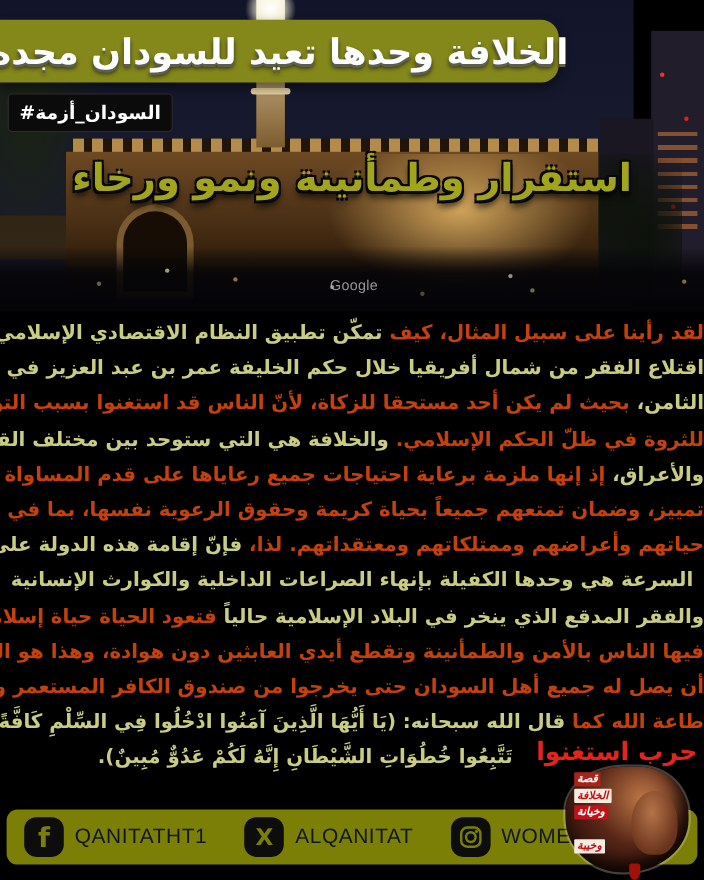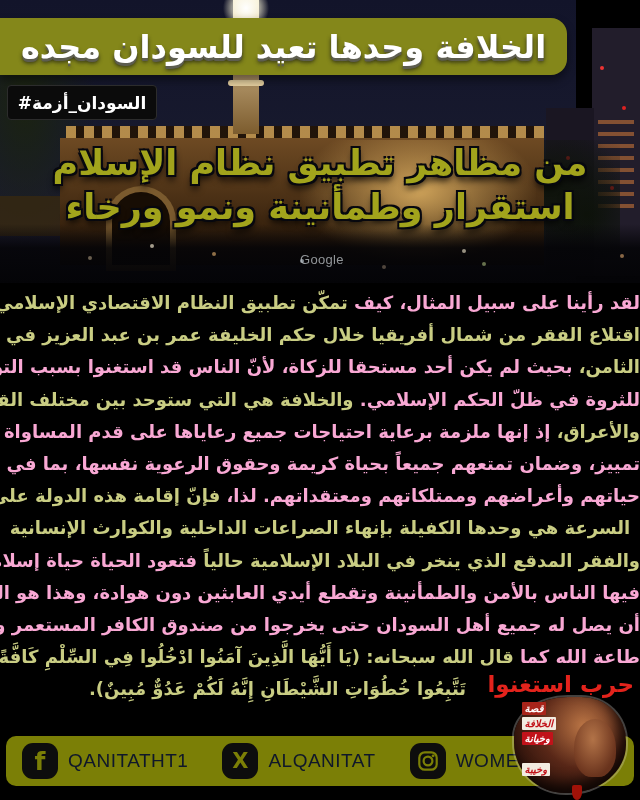--- a/index.html
+++ b/index.html
@@ -37,41 +37,41 @@
            box-shadow:22px 40px 0 #d22,10px 120px 0 #c22,-34px 90px 0 #b22;}
   .crowd{position:absolute;left:0;top:224px;width:640px;height:60px;
          background:linear-gradient(180deg,rgba(4,4,7,0) 0%,rgba(4,4,7,.88) 40%,#040407 100%);}
   .speck{position:absolute;left:150px;top:244px;width:4px;height:4px;border-radius:50%;background:#e6dcc4;opacity:.7;
          box-shadow:62px 8px 0 #c99c63,150px 15px 0 #b7c2ca,312px 5px 0 #d4cbb4,332px 18px 0 #8fa06a,
                     470px 10px 0 #c09060,-62px 12px 0 #93846d,232px 21px 0 #6f6152;}
   .gwm{position:absolute;left:300px;top:252px;font-family:"Liberation Sans",sans-serif;
        font-size:13px;color:#b4b9bd;opacity:.8;letter-spacing:.3px;}
 
   
-  .banner{position:absolute;left:0;top:18px;width:567px;height:57px;background:#84871a;
+  .banner{position:absolute;left:0;top:18px;width:508px;height:57px;background:#84871a;
           border-radius:0 16px 16px 0;display:flex;align-items:center;justify-content:center;
           box-shadow:0 5px 10px rgba(0,0,0,.45);z-index:3;}
   .banner-text{direction:rtl;color:#fff;font-weight:bold;font-size:32px;white-space:nowrap;
           text-shadow:0 3px 0 #5d5d50,0 4px 4px rgba(20,20,20,.8);}
   .hashtag{position:absolute;left:7px;top:85px;height:35px;min-width:150px;box-sizing:border-box;
            background:#0b0b0b;border:1px solid #2c2c2c;border-radius:4px;z-index:3;
            display:inline-flex;align-items:center;justify-content:center;padding:0 9px;
            color:#fff;font-weight:bold;font-size:17px;direction:ltr;}
   .headline{position:absolute;left:0;top:141px;width:640px;direction:rtl;text-align:center;
             font-weight:bold;font-size:35px;line-height:44px;color:#a2a41c;z-index:2;
             text-shadow:-2px -2px 0 #07080f,2px -2px 0 #07080f,-2px 2px 0 #07080f,
                         2px 2px 0 #07080f,0 5px 7px rgba(0,0,0,.85);}
 
   
   .lower{position:absolute;left:0;top:283px;width:640px;height:517px;background:#000;}
   .body-text{position:absolute;left:0;top:287px;width:640px;direction:rtl;text-align:center;
              font-weight:bold;font-size:18px;z-index:2;}
   .bline{line-height:32.2px;white-space:nowrap;}
   .bline.last{margin-right:85px;}
-  .w{color:#f9a8d4}
+  .w{color:#c2410c}
   .y{color:#c9cd83}
 
   
   .war-title{position:absolute;right:6px;top:671px;width:134px;text-align:center;direction:rtl;
              font-size:23px;font-weight:bold;color:#e3231c;z-index:5;white-space:nowrap;
              text-shadow:-2px 0 0 #000,2px 0 0 #000,0 -2px 0 #000,0 2px 0 #000,2px 3px 0 #000;}
   .map{position:absolute;right:14px;top:697px;width:112px;height:96px;z-index:6;
        background:radial-gradient(circle at 62% 30%,rgba(193,122,72,.95),rgba(96,42,25,.75) 45%,rgba(42,17,10,.95) 78%),
                   linear-gradient(160deg,#5b2a1a,#2b120b);
        border-radius:48% 40% 52% 46% / 42% 46% 50% 52%;
@@ -134,21 +134,20 @@
   </div>
 
   <div class="hashtag">
     <span>#</span>
       <span>أزمة</span>
       <span>_</span>
       <span>السودان</span>
   </div>
 
   <div class="headline">
-    <div>من مظاهر تطبيق نظام الإسلام</div>
     <div>استقرار وطمأنينة ونمو ورخاء</div>
   </div>
 
   <div class="lower"></div>
 
   <div class="body-text">
       <div class="bline"><span class="w">لقد رأينا على سبيل المثال، كيف </span><span class="y">تمكّن تطبيق النظام الاقتصادي الإسلامي من</span></div>
       <div class="bline"><span class="y">اقتلاع الفقر من شمال أفريقيا خلال حكم الخليفة عمر بن عبد العزيز في القرن</span></div>
       <div class="bline"><span class="y">الثامن،</span><span class="w"> بحيث لم يكن أحد مستحقا للزكاة، لأنّ الناس قد استغنوا بسبب التوزيع الفعال</span></div>
       <div class="bline"><span class="w">للثروة في ظلّ الحكم الإسلامي. </span><span class="y">والخلافة هي التي ستوحد بين مختلف القبائل</span></div>

